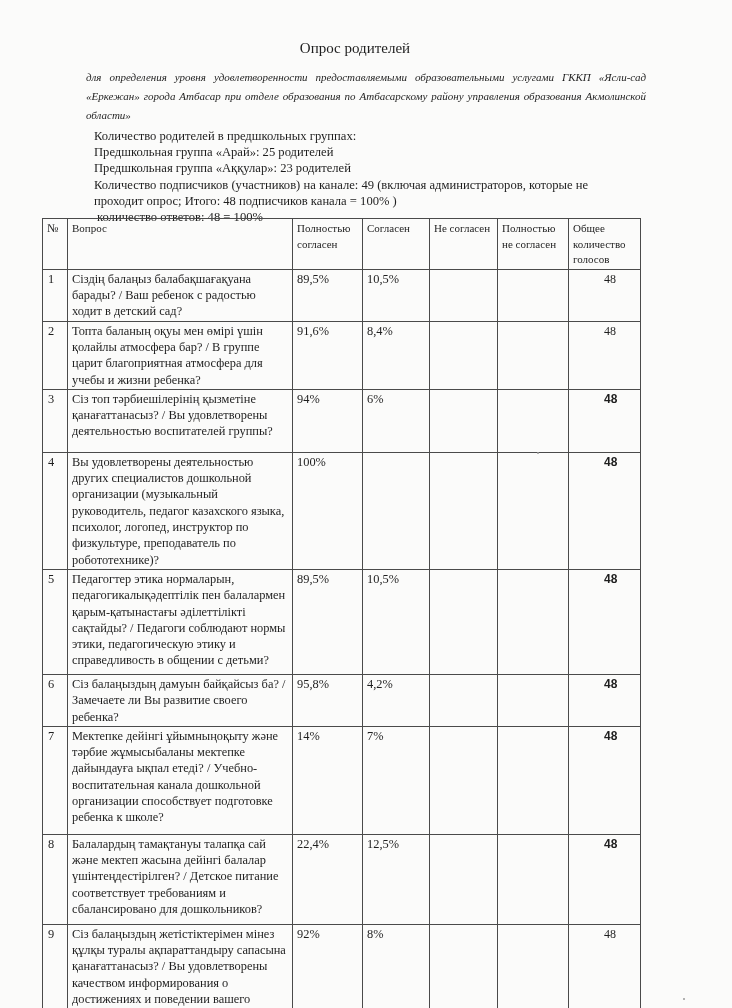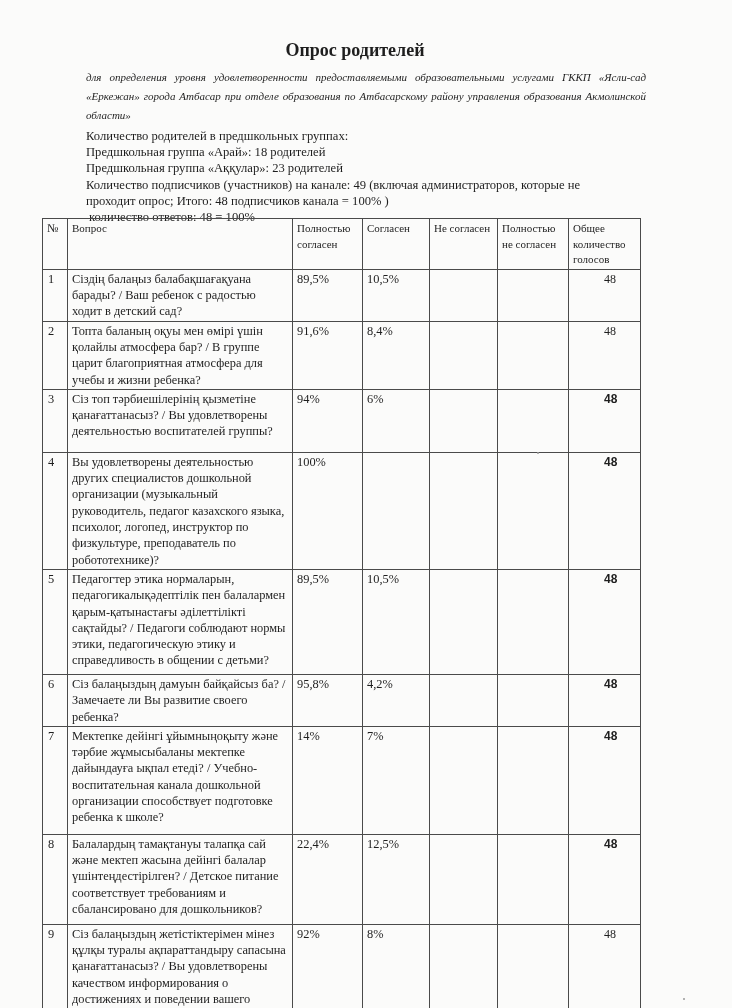--- a/index.html
+++ b/index.html
@@ -5,33 +5,33 @@
   html, body { margin: 0; padding: 0; }
   body {
     width: 732px; height: 1008px; overflow: hidden;
     background: #fbfbfa;
     font-family: "Liberation Serif", "DejaVu Serif", serif;
     color: #1e1e1e;
     position: relative;
   }
   .title {
     position: absolute; top: 40px; left: 0; width: 710px;
-    text-align: center; font-weight: bold; font-size: 18px;
+    text-align: center; font-weight: normal; font-size: 15px;
   }
   .intro {
     position: absolute; top: 68px; left: 86px; width: 560px;
     font-size: 11px; line-height: 19px; text-align: justify;
     text-align-last: left;
     font-style: italic;
   }
   .info {
     position: absolute; top: 128px; left: 86px; width: 560px;
     font-size: 12.6px; line-height: 16.2px;
   }
-  .info div { white-space: nowrap; }
+  .info div { white-space: nowrap; margin-left: 8px; }
   .info .indent { padding-left: 3px; }
   table {
     position: absolute; top: 218px; left: 42px;
     border-collapse: collapse; table-layout: fixed;
     width: 598px;
     font-size: 12.4px;
   }
   td, th {
     border: 1px solid #4a4a4a;
     vertical-align: top; text-align: left;
@@ -47,21 +47,21 @@
 </style>
 </head>
 <body>
 
 <div class="title">Опрос родителей</div>
 
 <div class="intro">для определения уровня удовлетворенности предоставляемыми образовательными услугами ГККП «Ясли-сад «Еркежан» города Атбасар при отделе образования по Атбасарскому району управления образования Акмолинской области»</div>
 
 <div class="info">
   <div>Количество родителей в предшкольных группах:</div>
-  <div>Предшкольная группа «Арай»: 18 родителей</div>
+  <div>Предшкольная группа «Арай»: 25 родителей</div>
   <div>Предшкольная группа «Аққулар»: 23 родителей</div>
   <div>Количество подписчиков (участников) на канале: 49 (включая администраторов, которые не</div>
   <div>проходит опрос; Итого: 48 подписчиков канала = 100% )</div>
   <div class="indent">количество ответов: 48 = 100%</div>
 </div>
 
 <table>
   <colgroup>
     <col style="width:25px">
     <col style="width:225px">

